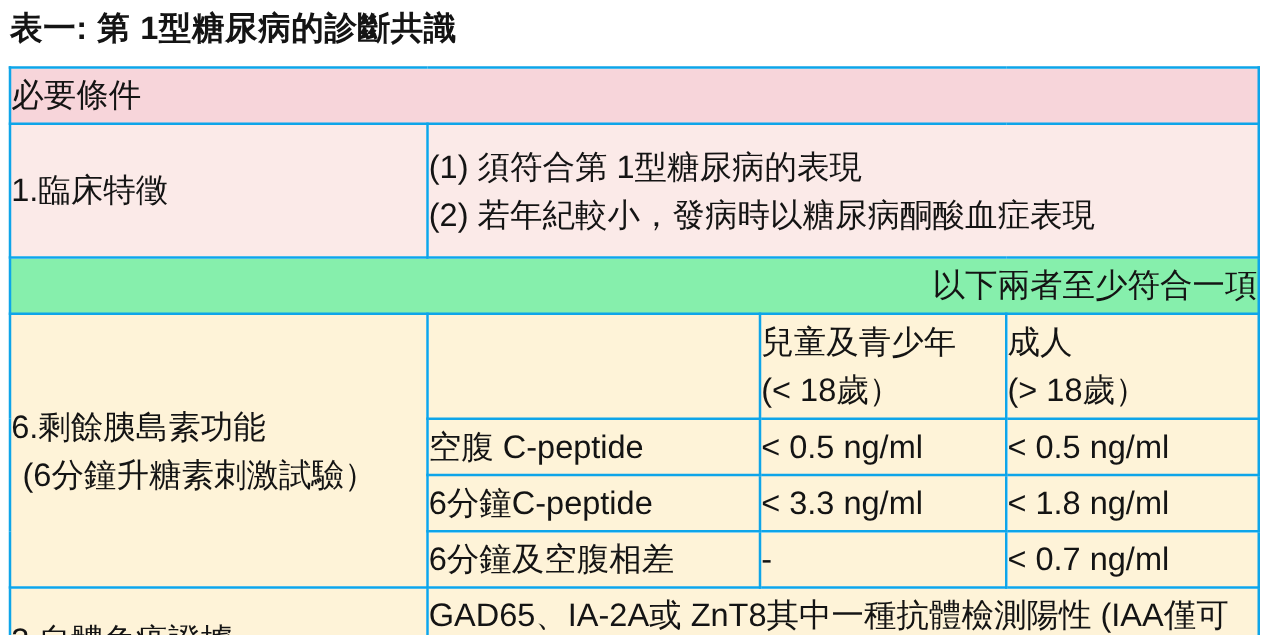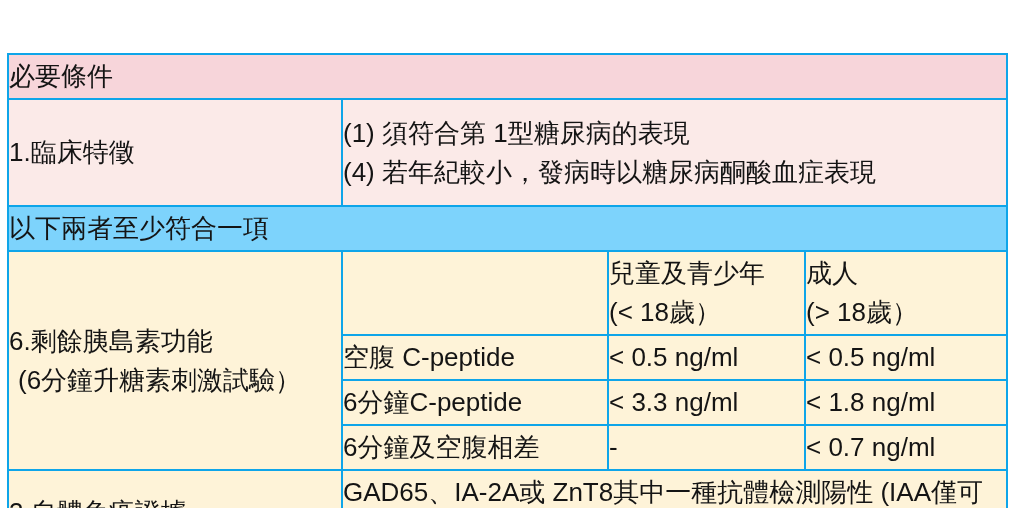--- a/index.html
+++ b/index.html
@@ -25,49 +25,50 @@
   table.consensus td {
     border: 2px solid #0ea5e9;
     padding: 2px 0;
     font-size: 26px;
     line-height: 1.5;
     vertical-align: middle;
     overflow: hidden;
   }
   .bg-pink-strong { background: #f7d5da; }
   .bg-pink-light  { background: #fbeae8; }
-  .bg-orange      { background: #7dd3fc; }
+  .bg-orange      { background: #86efac; text-align: right; }
   .bg-cream       { background: #fef3d8; margin-left: 29px; }
   .indent-line { padding-left: 9px; }
   .nowrap { white-space: nowrap; }
 </style>
 </head>
 <body>
 
 <div class="page">
 
+  <div class="doc-title">表一: 第 1型糖尿病的診斷共識</div>
 
   <table class="consensus">
     <colgroup>
       <col style="width:334px">
       <col style="width:266px">
       <col style="width:197px">
       <col style="width:202px">
     </colgroup>
 
     <tbody>
         <tr style="height:39px">
       <td colspan="4" class="bg-pink-strong">必要條件</td>
     </tr>
 
     <tr style="height:107px">
       <td class="bg-pink-light nowrap">1.臨床特徵</td>
       <td colspan="3" class="bg-pink-light">
         <div>(1) 須符合第 1型糖尿病的表現</div>
-        <div>(4) 若年紀較小，發病時以糖尿病酮酸血症表現</div>
+        <div>(2) 若年紀較小，發病時以糖尿病酮酸血症表現</div>
       </td>
     </tr>
 
     <tr style="height:38px">
       <td colspan="4" class="bg-orange">以下兩者至少符合一項</td>
     </tr>
 
     <tr style="height:81px">
       <td rowspan="4" class="bg-cream">
         <div>6.剩餘胰島素功能</div>

